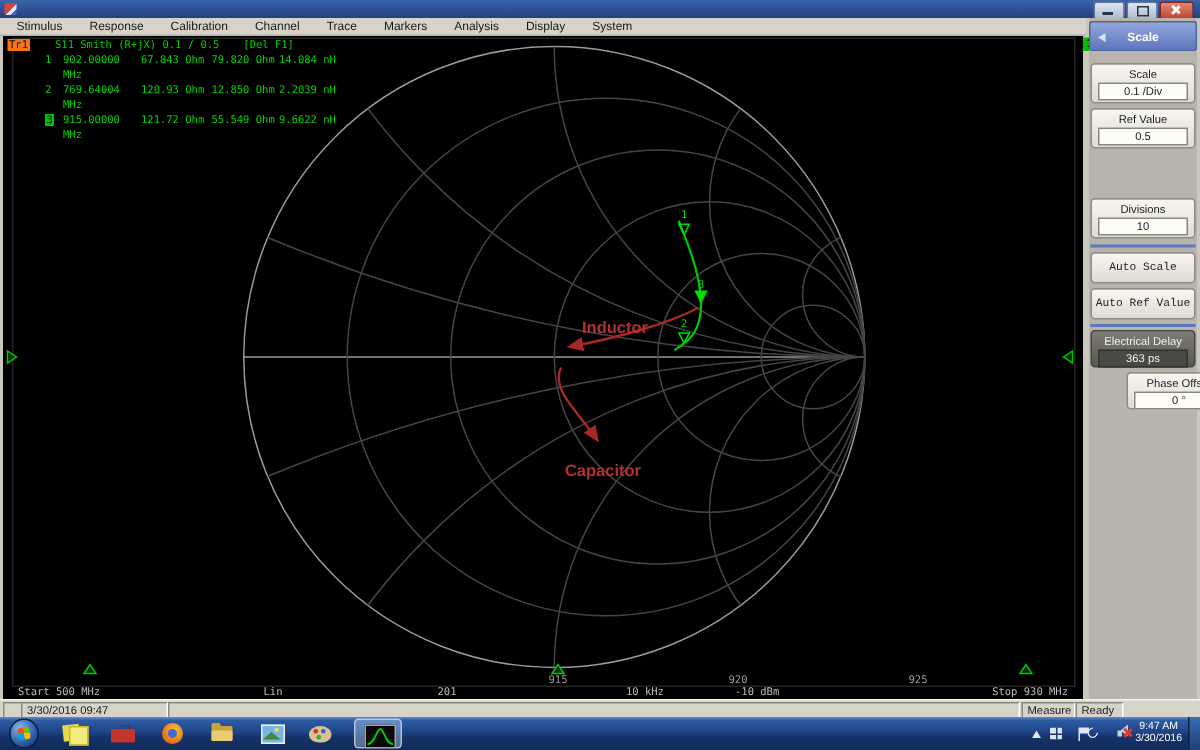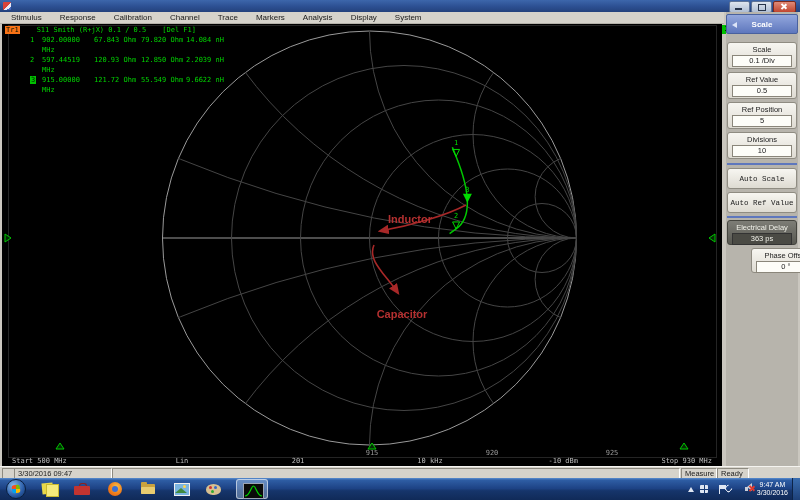--- a/index.html
+++ b/index.html
@@ -48,21 +48,21 @@
 
   .anno{color:#b43030;font-size:11px;font-weight:600;text-align:center;width:84px;pointer-events:none;}
 
   .freq-tick{top:425px;width:24px;text-align:center;color:#9a9a9a;font-size:7px;
     font-family:"DejaVu Sans Mono",monospace;}
   .stim-row{left:0;top:433px;width:720px;height:9px;color:#bdbdbd;font-size:7px;
     font-family:"DejaVu Sans Mono",monospace;}
   .stim-row span{position:absolute;top:0;}
   .st-start{left:10px;} .st-lin{left:150px;width:60px;text-align:center;}
   .st-pts{left:266px;width:60px;text-align:center;} .st-ifbw{left:398px;width:60px;text-align:center;}
-  .st-pow{left:516px;width:60px;text-align:right;} .st-stop{right:10px;}
+  .st-pow{left:488px;width:60px;text-align:left;} .st-stop{right:10px;}
 
   
   .sidebar{left:726px;top:12px;width:72px;height:454px;background:#b7b4ac;}
   .sb-header{left:0;top:2px;width:72px;height:20px;border-radius:2px;
     background:linear-gradient(#93a7dd,#5e77bd);color:#fff;font-size:8px;font-weight:bold;
     display:flex;align-items:center;justify-content:center;box-sizing:border-box;border:1px solid #49619e;}
   .back-tri{position:absolute;left:5px;top:7px;width:0;height:0;
     border-right:5px solid #dce4f8;border-top:3px solid transparent;border-bottom:3px solid transparent;}
   .sb-btn{left:1px;width:70px;border:1px solid #8f8c82;border-radius:3px;box-sizing:border-box;
     background:linear-gradient(#f7f6f1,#dedbd2);text-align:center;}
@@ -226,21 +226,21 @@
     </div>
     <div class="mk-row">
       <span class="mk-n">1</span>
         <span class="mk-f">902.00000 MHz</span>
         <span class="mk-r">67.843 Ohm</span>
         <span class="mk-x">79.820 Ohm</span>
         <span class="mk-l">14.084 nH</span>
     </div>
     <div class="mk-row">
       <span class="mk-n">2</span>
-        <span class="mk-f">597.44519 MHz</span>
+        <span class="mk-f">769.64004 MHz</span>
         <span class="mk-r">120.93 Ohm</span>
         <span class="mk-x">12.850 Ohm</span>
         <span class="mk-l">2.2039 nH</span>
     </div>
     <div class="mk-row">
       <span class="mk-n"><span class="act">3</span></span>
         <span class="mk-f">915.00000 MHz</span>
         <span class="mk-r">121.72 Ohm</span>
         <span class="mk-x">55.549 Ohm</span>
         <span class="mk-l">9.6622 nH</span>
@@ -274,24 +274,20 @@
     <span>Scale</span>
   </div>
   <div class="abs sb-btn" style="top:30px;height:27px;">
     <div class="lbl">Scale</div>
     <div class="val">0.1 /Div</div>
   </div>
   <div class="abs sb-btn" style="top:60px;height:27px;">
     <div class="lbl">Ref Value</div>
     <div class="val">0.5</div>
   </div>
-  <div class="abs sb-btn" style="top:90px;height:27px;">
-    <div class="lbl">Ref Position</div>
-    <div class="val">5</div>
-  </div>
   <div class="abs sb-btn" style="top:120px;height:27px;">
     <div class="lbl">Divisions</div>
     <div class="val">10</div>
   </div>
   <div class="abs sb-sep" style="top:151px;"></div>
   <div class="abs sb-btn plain" style="top:156px;height:21px;">
     <div class="lbl">Auto Scale</div>
   </div>
   <div class="abs sb-btn plain" style="top:180px;height:21px;">
     <div class="lbl">Auto Ref Value</div>

